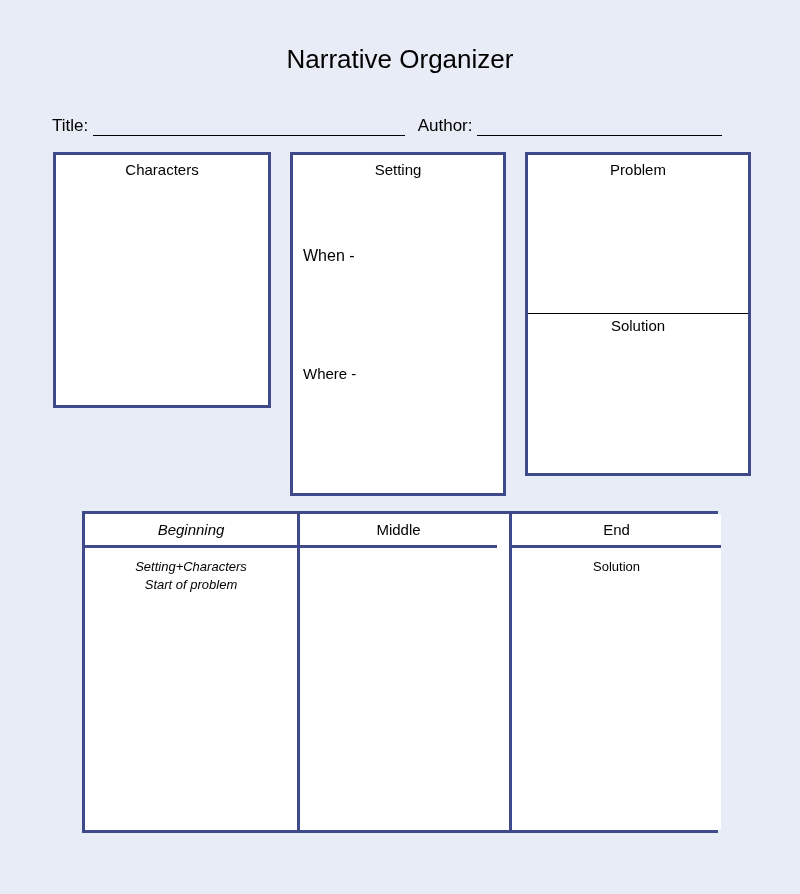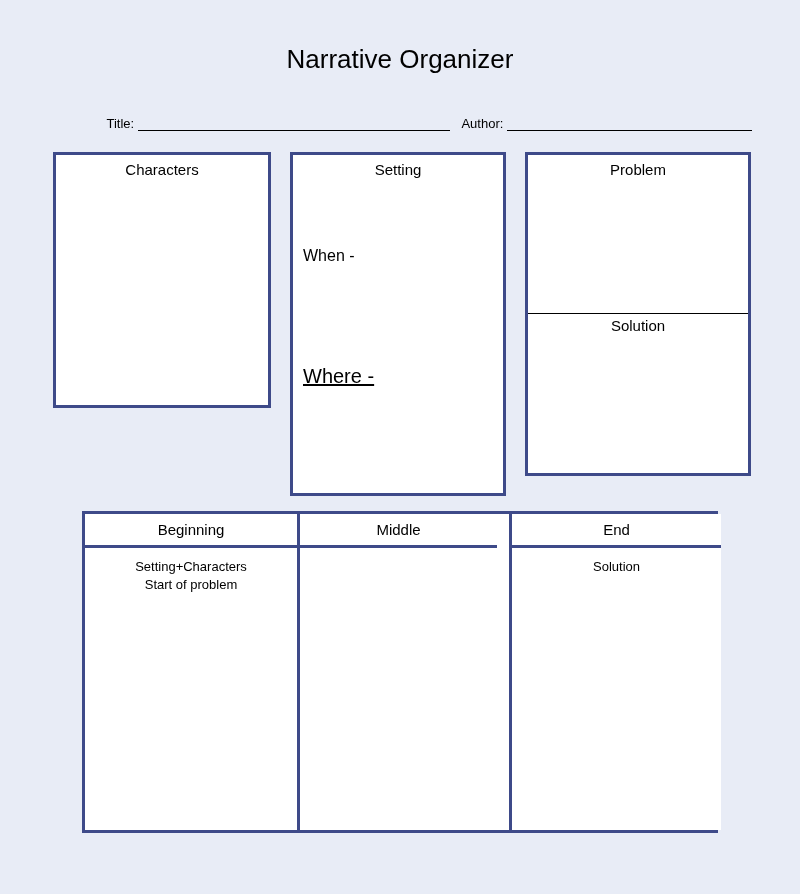--- a/index.html
+++ b/index.html
@@ -24,22 +24,21 @@
     left: 0;
     width: 800px;
     text-align: center;
     font-size: 26px;
   }
   .fields {
     position: absolute;
     top: 116px;
     left: 52px;
     width: 700px;
-    font-size: 13px;
-    text-align: right;
+    font-size: 17px;
   }
   .field-label { display: inline-block; }
   .field-line {
     display: inline-block;
     border-bottom: 1px solid #000;
     height: 14px;
     vertical-align: bottom;
   }
   .author-label { margin-left: 8px; }
 
@@ -53,21 +52,21 @@
     font-size: 15px;
     padding: 6px 0 4px 0;
   }
 
   
   .characters-box { left: 53px;  top: 152px; width: 218px; height: 256px; }
   .setting-box    { left: 290px; top: 152px; width: 216px; height: 344px; }
   .problem-box    { left: 525px; top: 152px; width: 226px; height: 324px; }
 
   .setting-when  { position: absolute; left: 10px; top: 92px;  font-size: 16px; }
-  .setting-where { position: absolute; left: 10px; top: 210px; font-size: 20px; text-decoration: underline; }
+  .setting-where { position: absolute; left: 10px; top: 210px; font-size: 15px; }
 
   .problem-divider {
     position: absolute;
     left: 0;
     top: 158px;
     width: 100%;
     border-top: 1px solid #000;
   }
   .solution-header {
     position: absolute;
@@ -80,21 +79,21 @@
   }
 
   
   .grid-box { left: 82px; top: 511px; width: 636px; height: 322px; }
   .grid-col {
     position: absolute;
     top: 0;
     bottom: 0;
     background: #fff;
   }
-  .grid-col-1 { left: 0;    width: 212px; }
+  .grid-col-1 { left: 0;    width: 212px; font-style: italic; }
   .grid-col-2 { left: 212px; width: 200px; border-left: 3px solid #3e4a89; }
   .grid-col-3 { left: 424px; width: 212px; border-left: 3px solid #3e4a89; }
   .grid-header {
     text-align: center;
     font-size: 15px;
     padding: 7px 0;
     border-bottom: 3px solid #3e4a89;
   }
   .grid-body {
     text-align: center;

